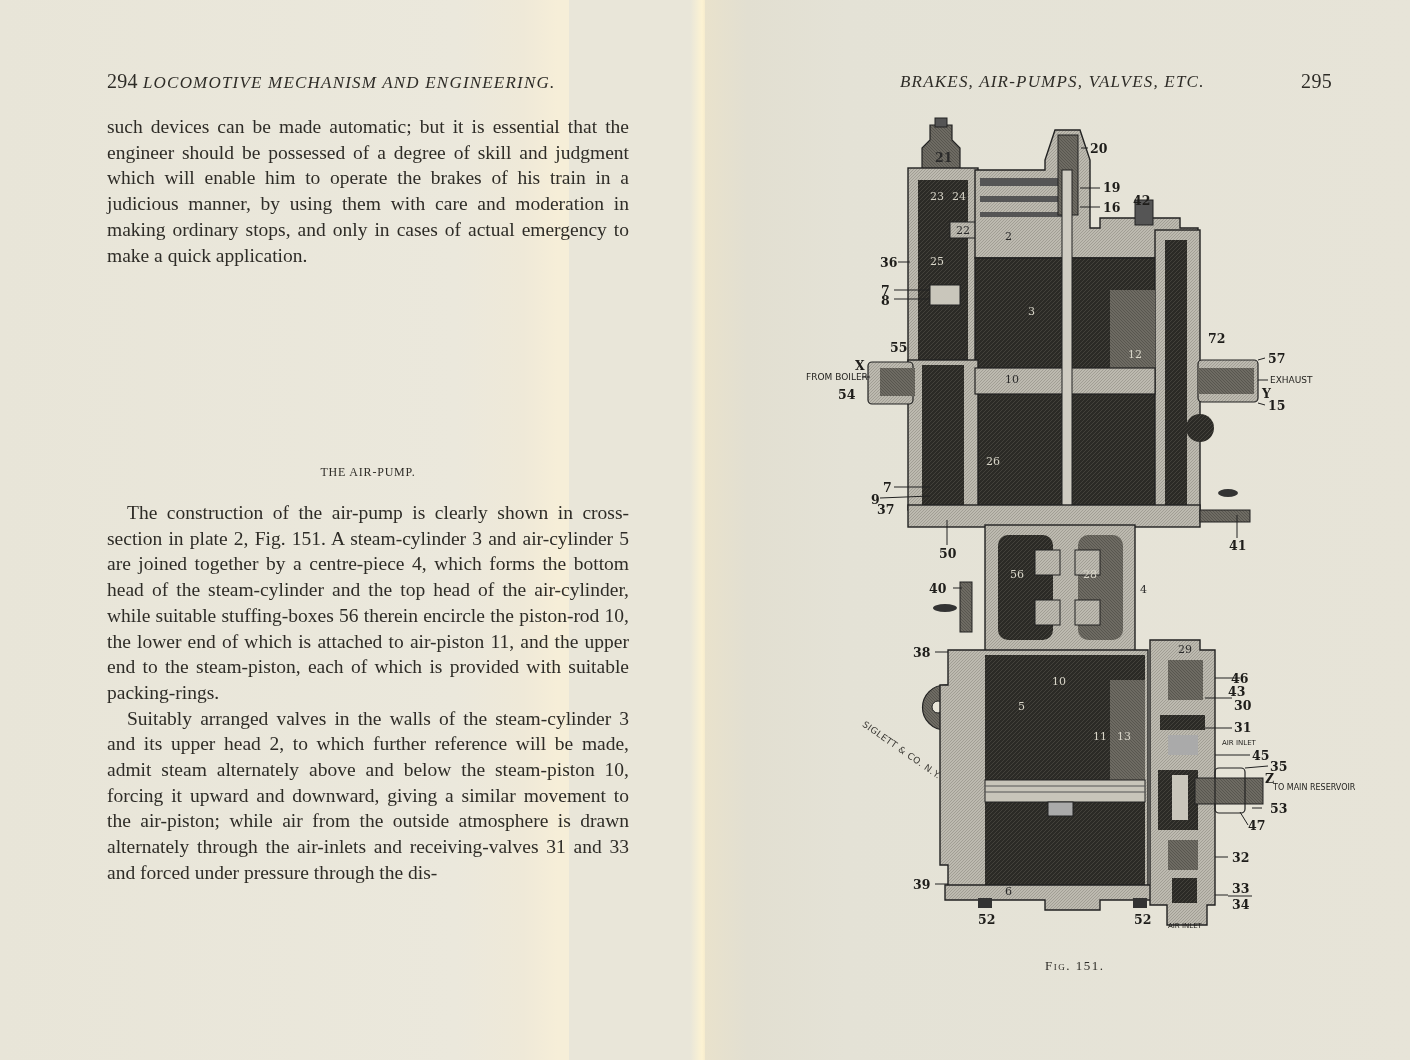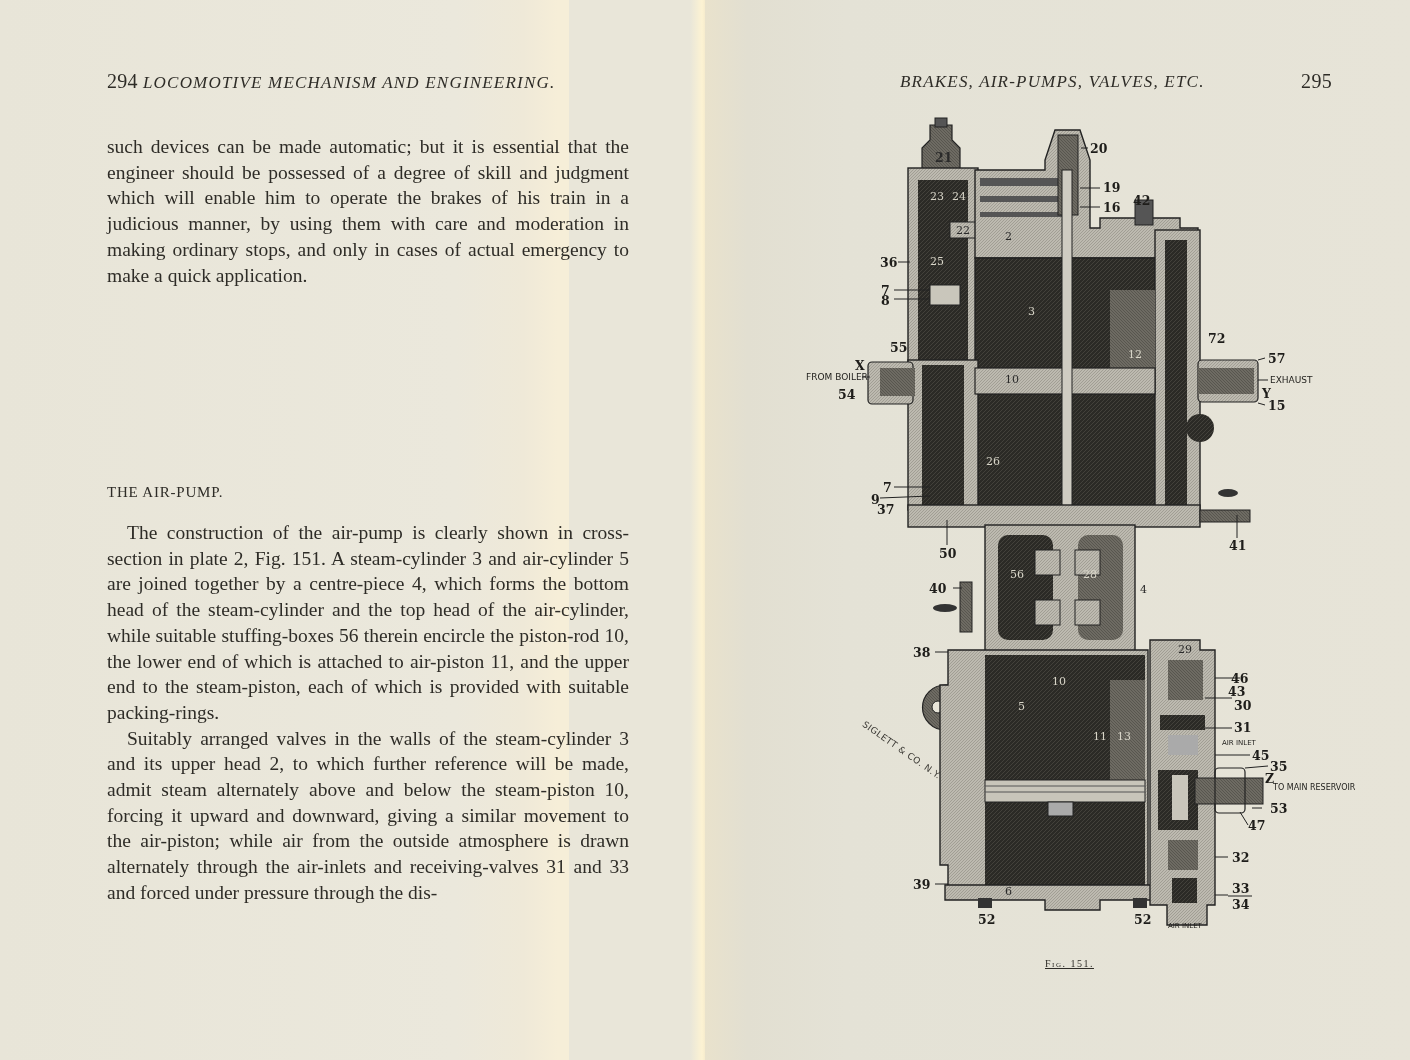--- a/index.html
+++ b/index.html
@@ -7,25 +7,25 @@
   .page{position:absolute;top:0;height:1060px;}
   .page-left{left:0;width:569px;background:linear-gradient(90deg,#e8e5d8 0%,#ebe8dc 80%,#efe9d8 92%,#f6eed8 98%);}
   .page-right{left:705px;width:705px;background:linear-gradient(90deg,#e9e2cc 0%,#e2dfd1 6%,#e4e2d6 20%,#e7e4d8 100%);}
   .gutter{position:absolute;left:690px;top:0;width:30px;height:1060px;background:linear-gradient(90deg,rgba(255,245,215,0) 0%,rgba(255,244,210,.9) 40%,rgba(240,228,195,.8) 60%,rgba(210,205,190,.2) 100%);}
   .header{position:absolute;top:70px;font-size:19px;letter-spacing:.3px;}
   .header .num{font-style:normal;font-size:20px;}
   .header .title{font-style:italic;letter-spacing:1.2px;font-size:17px;}
   .left-header{left:107px;}
   .right-header{left:900px;width:440px;}
   .right-header .num{position:absolute;right:8px;top:0;}
-  .body-text{position:absolute;left:107px;width:522px;font-size:19.5px;line-height:25.7px;text-align:justify;margin-top:20px;}
+  .body-text{position:absolute;left:107px;width:522px;font-size:19.5px;line-height:25.7px;text-align:justify;}
   .body-text p{margin:0;}
   .indent{text-indent:20px;}
-  .section-title{font-size:15px;letter-spacing:.8px;margin:0;}
-  .fig-caption{position:absolute;left:1045px;top:958px;font-size:10px;letter-spacing:1.5px;font-variant:small-caps;text-decoration:underline;}
+  .section-title{text-align:center;font-size:12px;letter-spacing:.8px;margin:0;}
+  .fig-caption{position:absolute;left:1045px;top:958px;font-size:13px;letter-spacing:1.5px;font-variant:small-caps;}
   .lbl{position:absolute;font-family:"DejaVu Serif",serif;font-weight:bold;font-size:12.5px;color:#1e1d1a;white-space:nowrap;}
   .lbl-s{position:absolute;font-family:"DejaVu Sans",sans-serif;font-size:9px;color:#1e1d1a;white-space:nowrap;}
   .lbl-w{position:absolute;font-family:"DejaVu Serif",serif;font-size:11px;color:#d8d5c8;white-space:nowrap;}
   .stamp{position:absolute;left:855px;top:745px;font-family:"DejaVu Sans",sans-serif;font-size:9px;transform:rotate(35deg);color:#3a3833;letter-spacing:.5px;}
 </style>
 </head>
 <body>
 
 <div class="page page-left">
   <div class="header left-header">

